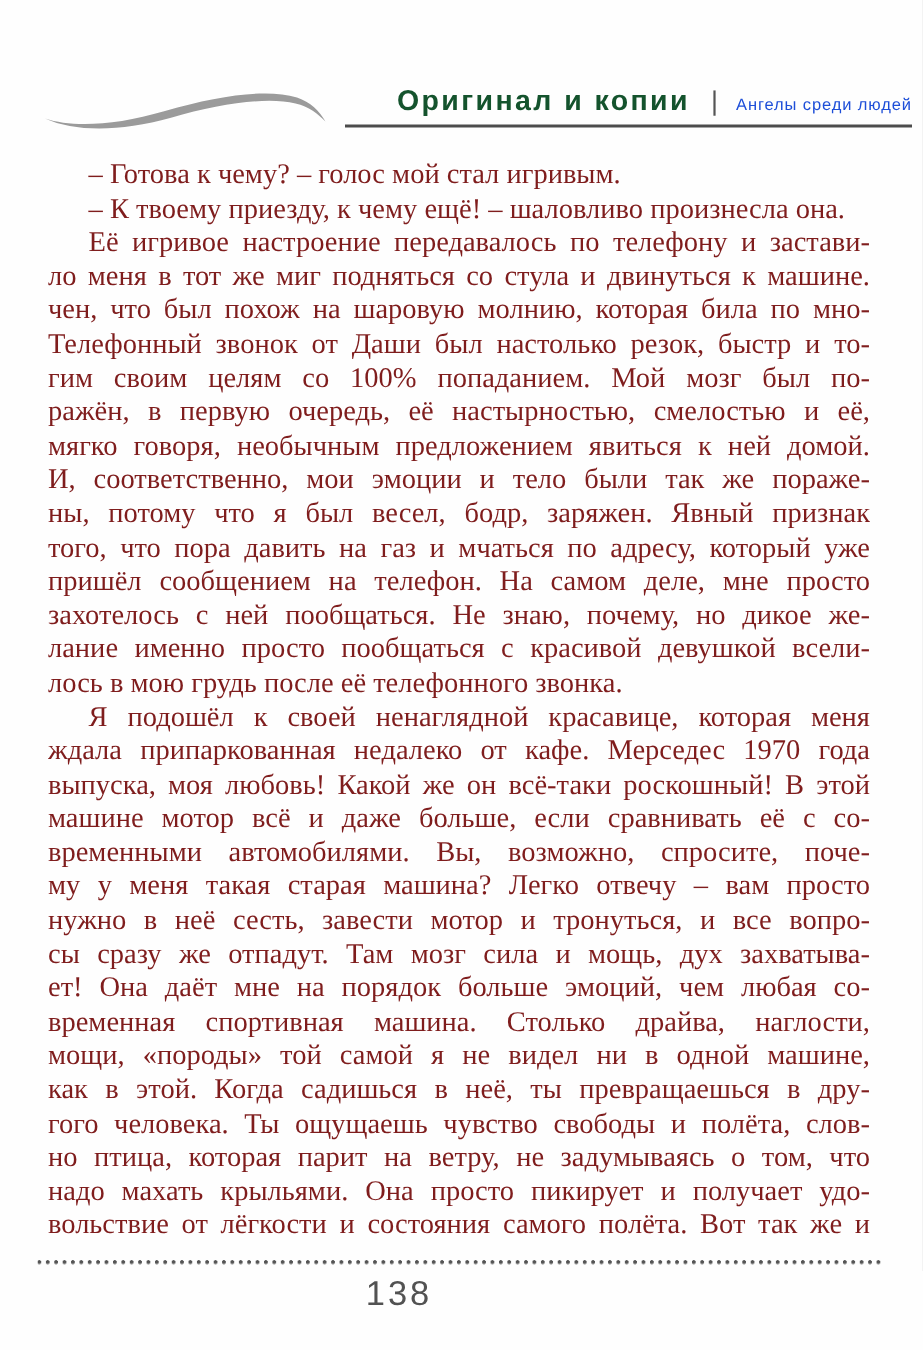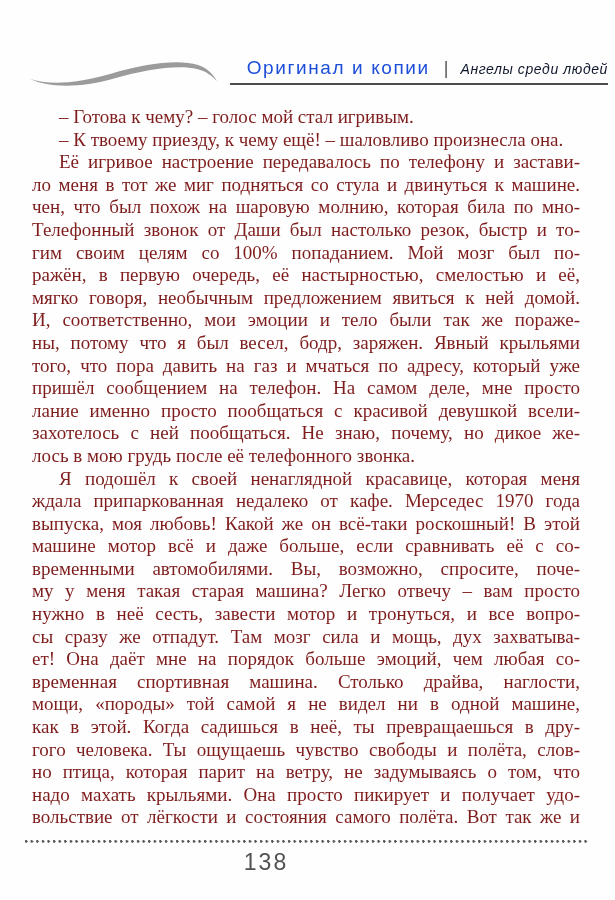--- a/index.html
+++ b/index.html
@@ -15,29 +15,29 @@
   .header{position:absolute;top:0;left:0;right:0;height:100px;}
   .swoosh{position:absolute;left:28px;top:57px;width:190px;height:30px;}
   .header-titles{
     position:absolute;top:57px;left:230px;right:7px;
     display:flex;align-items:baseline;justify-content:flex-end;
     white-space:nowrap;
     font-family:"Liberation Sans", sans-serif;
     color:#3d3d3d;
   }
   .book-title{
-    font-size:19px;letter-spacing:1.6px;font-weight:400;
-    color:#1d4ed8;
+    font-size:19px;letter-spacing:1.6px;font-weight:700;
+    color:#14532d;
   }
   .header-sep{
     font-size:18px;font-weight:300;color:#555;
     margin:0 12px 0 14px;
   }
   .chapter-title{
-    font-size:14px;letter-spacing:0.6px;color:#0f172a;font-style:italic;
+    font-size:11px;letter-spacing:0.6px;color:#1d4ed8;
   }
   .header-rule{
     position:absolute;top:83px;left:230px;width:378px;height:2px;
     background:#4c4c4c;
   }
   
   .body-text{
     position:absolute;top:106px;left:32px;width:548px;
     font-size:19px;line-height:22.6px;color:#7f1d1d;
   }
@@ -85,25 +85,25 @@
       <div class="line indent last">– Готова к чему? – голос мой стал игривым.</div>
       <div class="line indent last">– К твоему приезду, к чему ещё! – шаловливо произнесла она.</div>
       <div class="line indent">Её игривое настроение передавалось по телефону и застави-</div>
       <div class="line">ло меня в тот же миг подняться со стула и двинуться к машине.</div>
       <div class="line">чен, что был похож на шаровую молнию, которая била по мно-</div>
       <div class="line">Телефонный звонок от Даши был настолько резок, быстр и то-</div>
       <div class="line">гим своим целям со 100% попаданием. Мой мозг был по-</div>
       <div class="line">ражён, в первую очередь, её настырностью, смелостью и её,</div>
       <div class="line">мягко говоря, необычным предложением явиться к ней домой.</div>
       <div class="line">И, соответственно, мои эмоции и тело были так же пораже-</div>
-      <div class="line">ны, потому что я был весел, бодр, заряжен. Явный крыльями</div>
+      <div class="line">ны, потому что я был весел, бодр, заряжен. Явный признак</div>
       <div class="line">того, что пора давить на газ и мчаться по адресу, который уже</div>
       <div class="line">пришёл сообщением на телефон. На самом деле, мне просто</div>
+      <div class="line">захотелось с ней пообщаться. Не знаю, почему, но дикое же-</div>
       <div class="line">лание именно просто пообщаться с красивой девушкой всели-</div>
-      <div class="line">захотелось с ней пообщаться. Не знаю, почему, но дикое же-</div>
       <div class="line last">лось в мою грудь после её телефонного звонка.</div>
       <div class="line indent">Я подошёл к своей ненаглядной красавице, которая меня</div>
       <div class="line">ждала припаркованная недалеко от кафе. Мерседес 1970 года</div>
       <div class="line">выпуска, моя любовь! Какой же он всё-таки роскошный! В этой</div>
       <div class="line">машине мотор всё и даже больше, если сравнивать её с со-</div>
       <div class="line">временными автомобилями. Вы, возможно, спросите, поче-</div>
       <div class="line">му у меня такая старая машина? Легко отвечу – вам просто</div>
       <div class="line">нужно в неё сесть, завести мотор и тронуться, и все вопро-</div>
       <div class="line">сы сразу же отпадут. Там мозг сила и мощь, дух захватыва-</div>
       <div class="line">ет! Она даёт мне на порядок больше эмоций, чем любая со-</div>

